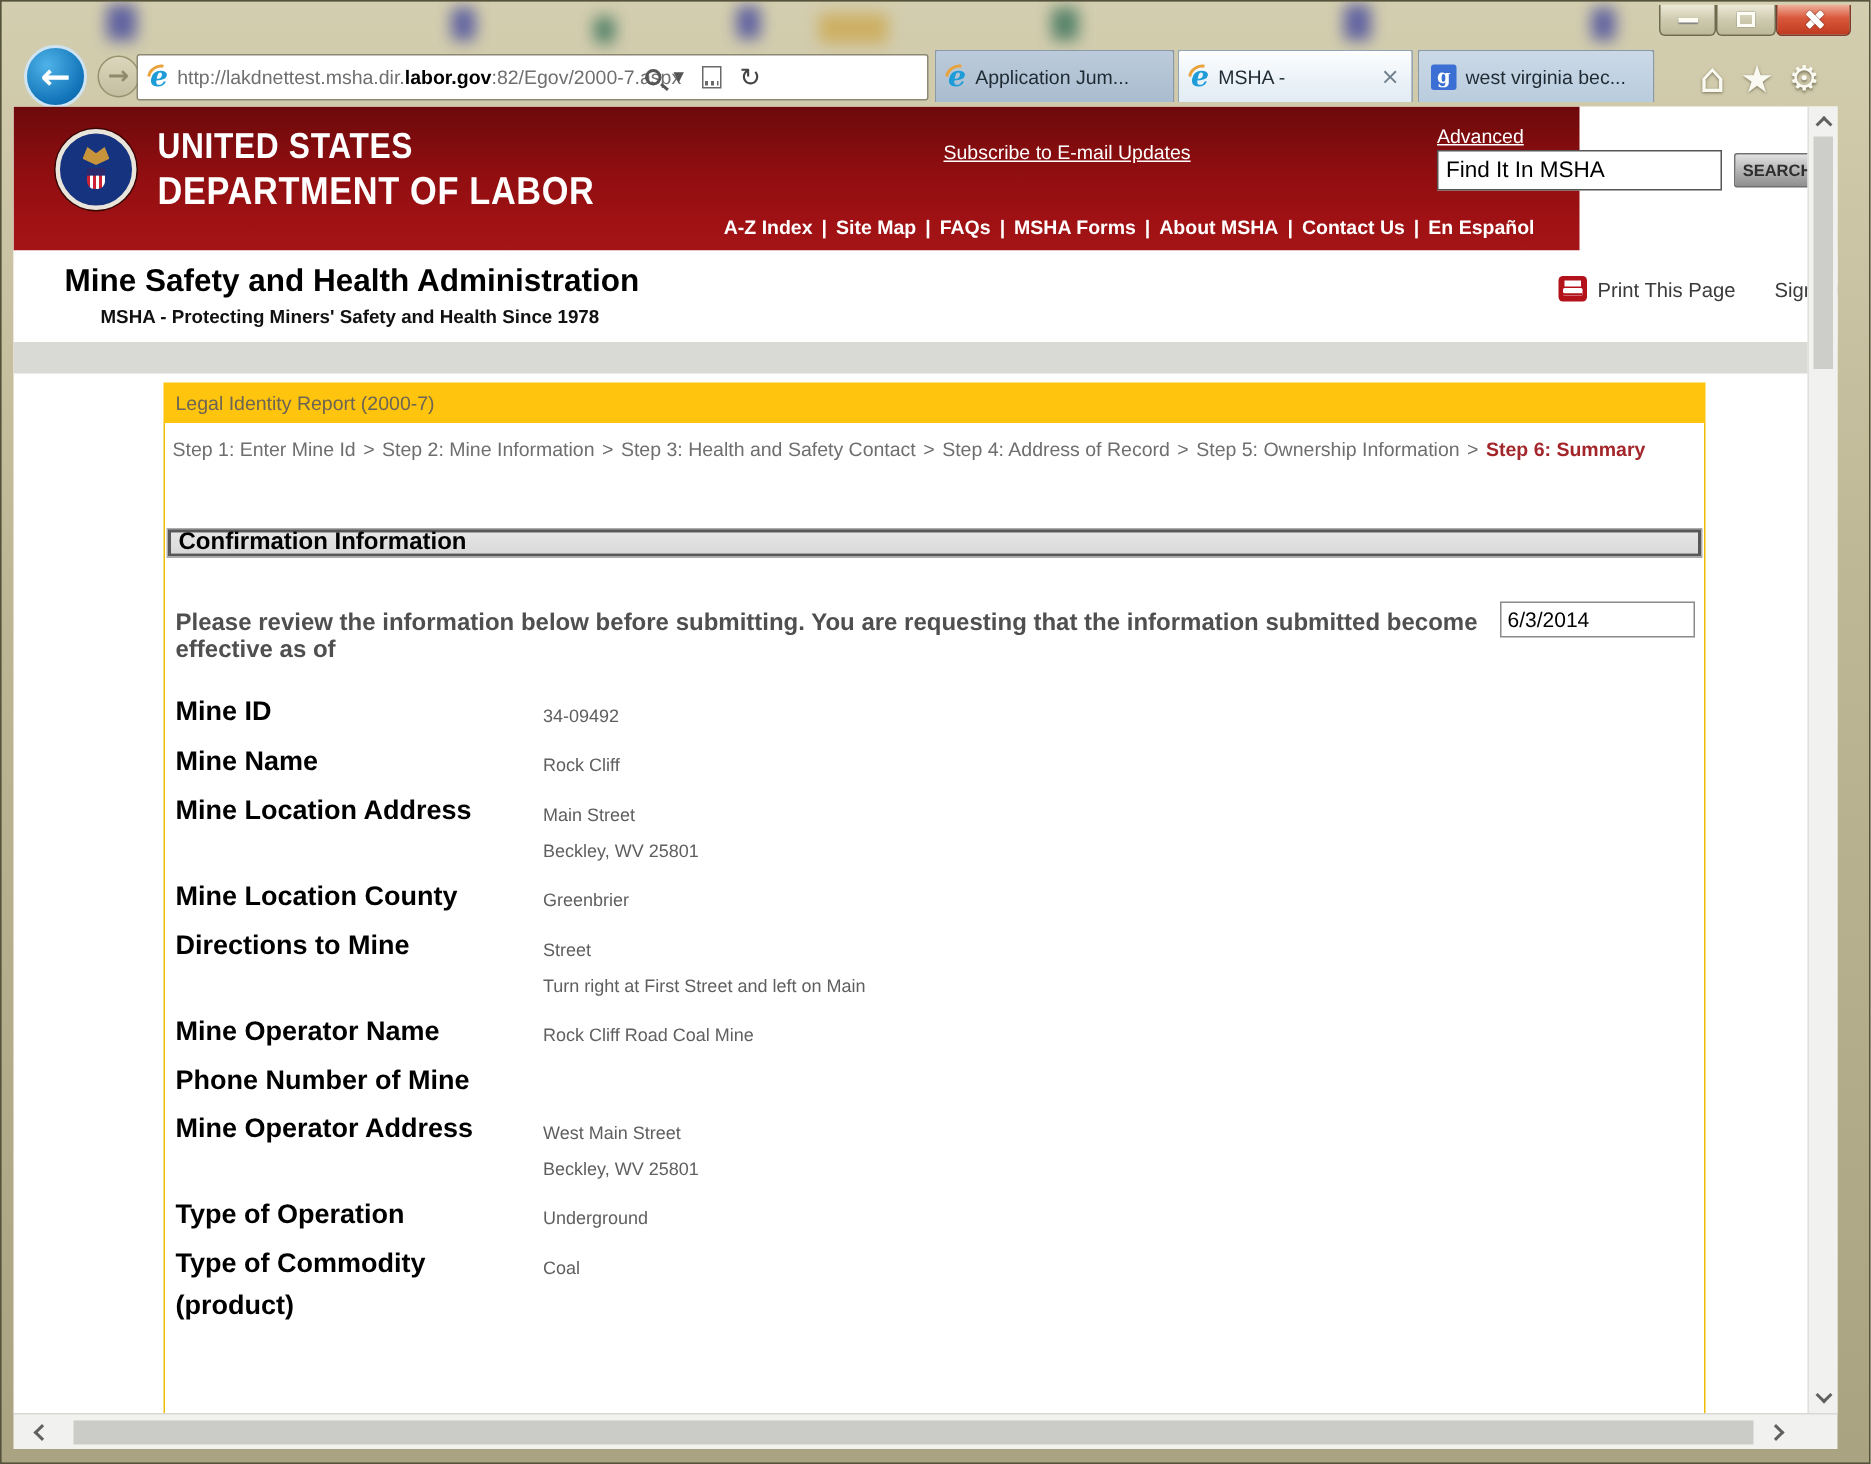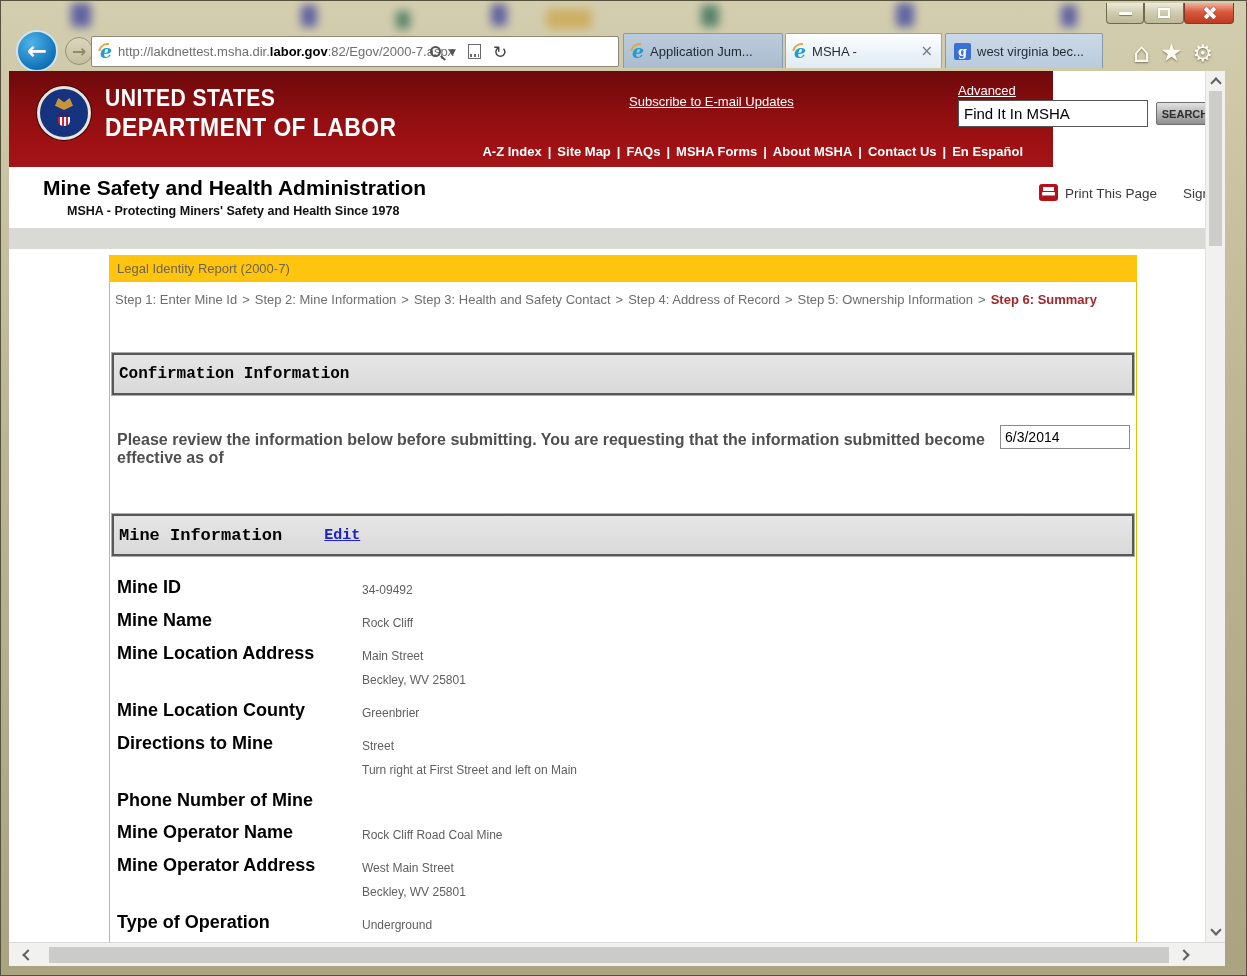--- a/index.html
+++ b/index.html
@@ -125,23 +125,23 @@
   
   .report { margin:6px 0 0 100px; width:1028px; }
   .banner { height:27px; background:#FFC40D; color:#6C6454; font-size:13px; line-height:27px;
     padding-left:8px; }
   .report-body { border-left:1px solid #EDBD05; border-right:1px solid #EDBD05; height:660px;
     background:#fff; }
   .steps { padding:10px 2px 0 5px; font-size:13px; color:#6E6E6E; }
   .step.active { color:#A3262B; font-weight:bold; }
   .step-sep { margin:0 5px; }
 
-  .sec-box { margin:46px 2px 0 2px; height:42px; background:linear-gradient(180deg,#E6E6E6,#D9D9D9);
+  .sec-box { margin:46px 2px 0 2px; height:18px; background:linear-gradient(180deg,#E6E6E6,#D9D9D9);
     border:2px solid #58585A; box-shadow:0 0 0 1px #ACACAC; display:flex; align-items:center;
-    padding-left:5px;font-family:Liberation Mono, monospace; }
+    padding-left:5px; }
   .sec-box .sec-title { font-size:16px; font-weight:bold; color:#000; }
   .sec-box.mine { margin-top:47px; }
   .sec-box .edit-link { margin-left:42px; font-size:15px; font-weight:bold; color:#2121C8;
     text-decoration:underline; cursor:pointer; }
   .sec-box.mine .sec-title { font-size:17px; }
 
   .review-row { display:flex; margin-top:30px; padding:0 6px 0 7px; align-items:flex-start; }
   .review-text { flex:1; font-size:16px; font-weight:bold; color:#4F4F4F; padding-top:6px; }
   .date-input { width:130px; height:24px; border:1px solid #8A8A8A; font-size:14px; padding:2px 4px;
     font-family:"Liberation Sans",sans-serif; color:#000; flex:none; }
@@ -277,24 +277,20 @@
 
           <div class="sec-box">
             <span class="sec-title">Confirmation Information</span>
           </div>
 
           <div class="review-row">
             <div class="review-text">Please review the information below before submitting. You are requesting that the information submitted become effective as of</div>
             <input class="date-input" value="6/3/2014" style="">
           </div>
 
-          <div class="sec-box mine">
-            <span class="sec-title">Mine Information</span>
-            <span class="edit-link">Edit</span>
-          </div>
 
           <div class="fields">
               <div class="field-row">
                 <div class="field-label">Mine ID</div>
                 <div class="field-value">
                   <div class="value-line">34-09492</div>
                 </div>
               </div>
               <div class="field-row">
                 <div class="field-label">Mine Name</div>
@@ -316,28 +312,28 @@
                 </div>
               </div>
               <div class="field-row">
                 <div class="field-label">Directions to Mine</div>
                 <div class="field-value">
                   <div class="value-line">Street</div>
                   <div class="value-line">Turn right at First Street and left on Main</div>
                 </div>
               </div>
               <div class="field-row">
+                <div class="field-label">Mine Operator Name</div>
+                <div class="field-value">
+                  <div class="value-line">Rock Cliff Road Coal Mine</div>
+                </div>
+              </div>
+              <div class="field-row">
                 <div class="field-label">Phone Number of Mine</div>
                 <div class="field-value"></div>
-              </div>
-              <div class="field-row">
-                <div class="field-label">Mine Operator Name</div>
-                <div class="field-value">
-                  <div class="value-line">Rock Cliff Road Coal Mine</div>
-                </div>
               </div>
               <div class="field-row">
                 <div class="field-label">Mine Operator Address</div>
                 <div class="field-value">
                   <div class="value-line">West Main Street</div>
                   <div class="value-line">Beckley, WV 25801</div>
                 </div>
               </div>
               <div class="field-row">
                 <div class="field-label">Type of Operation</div>

